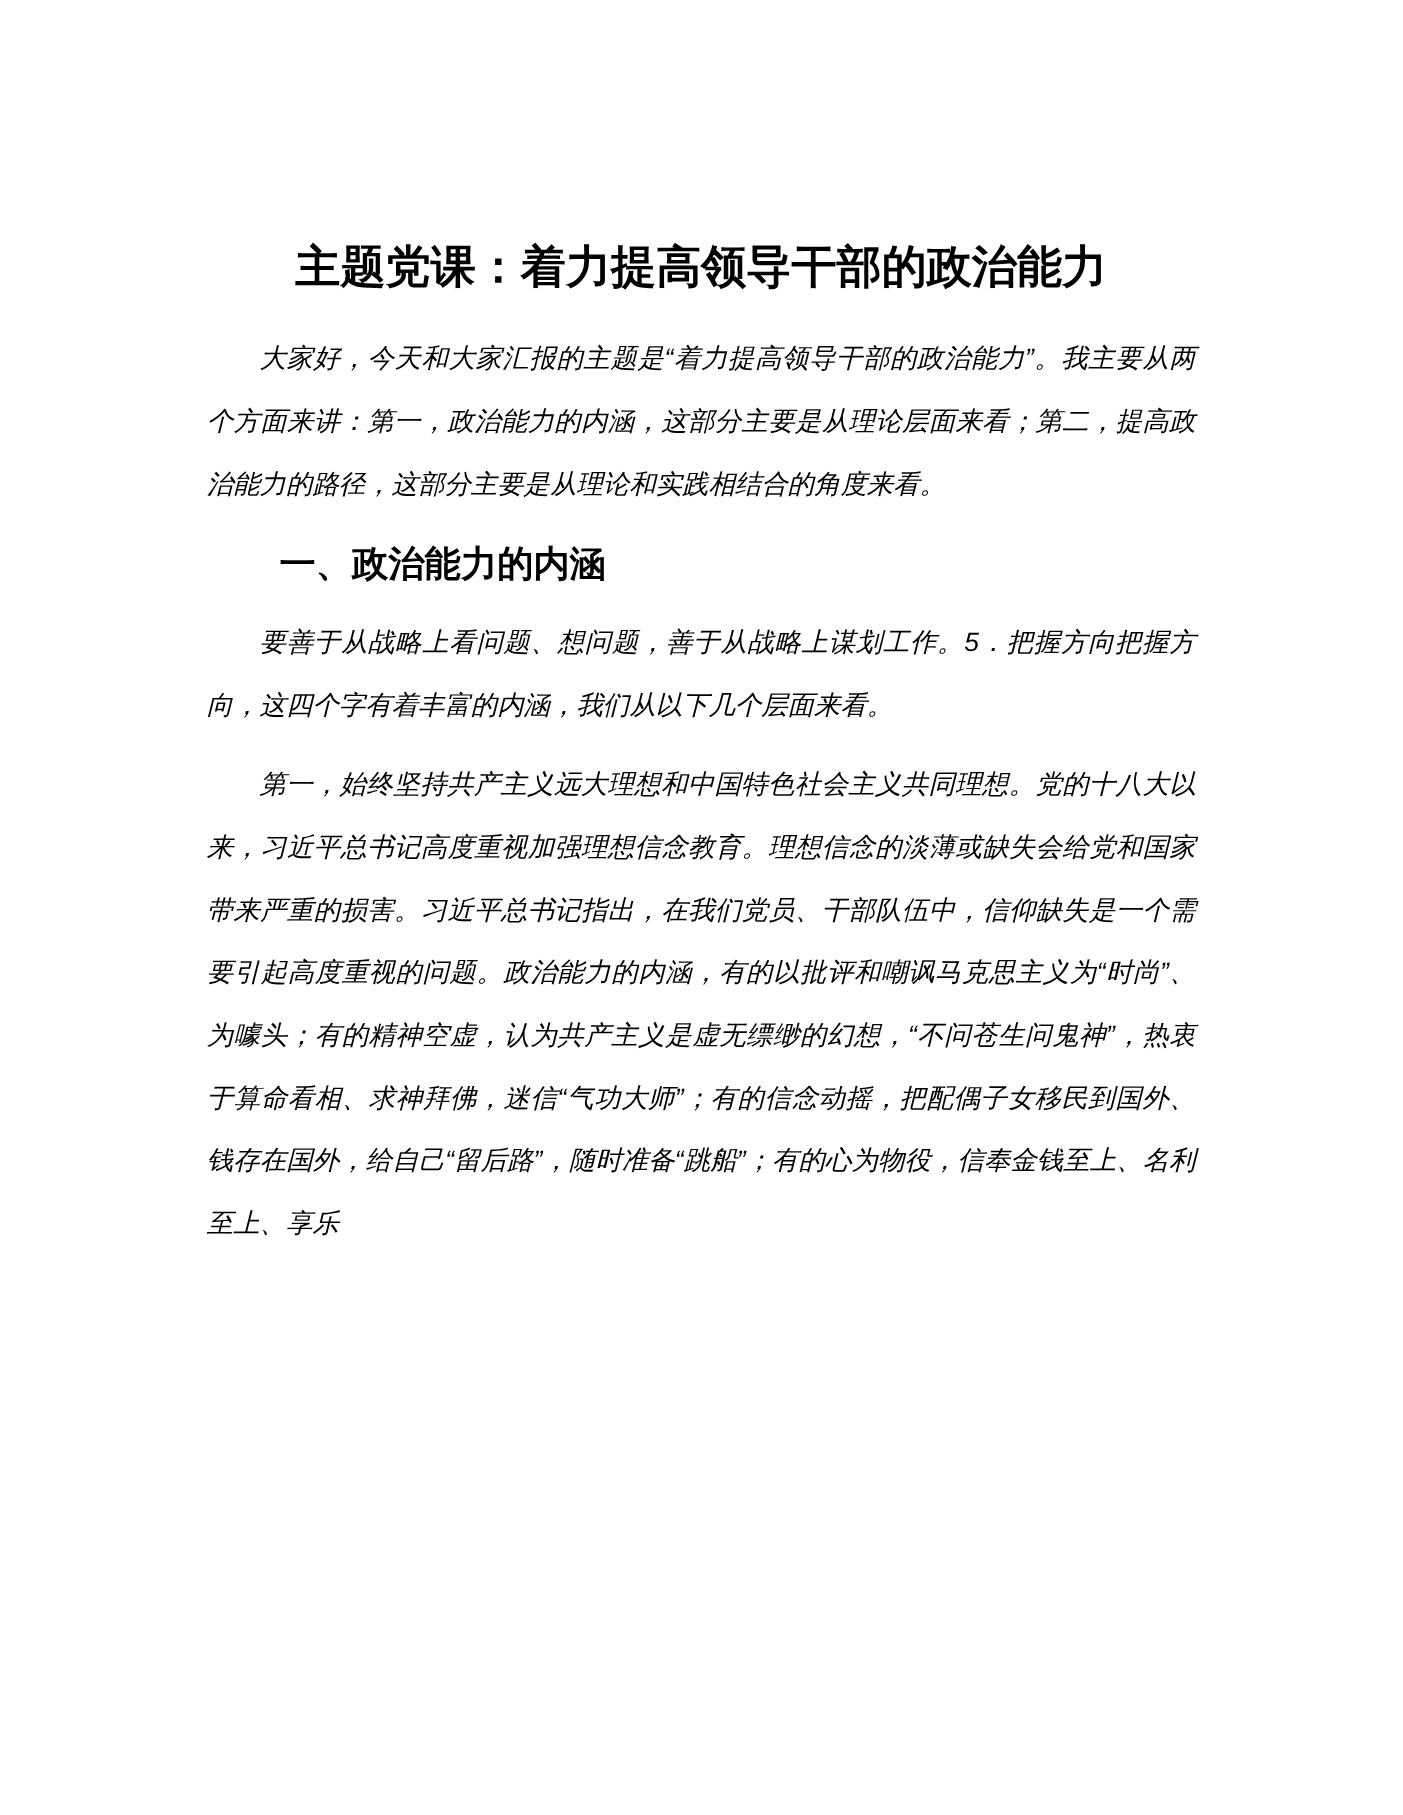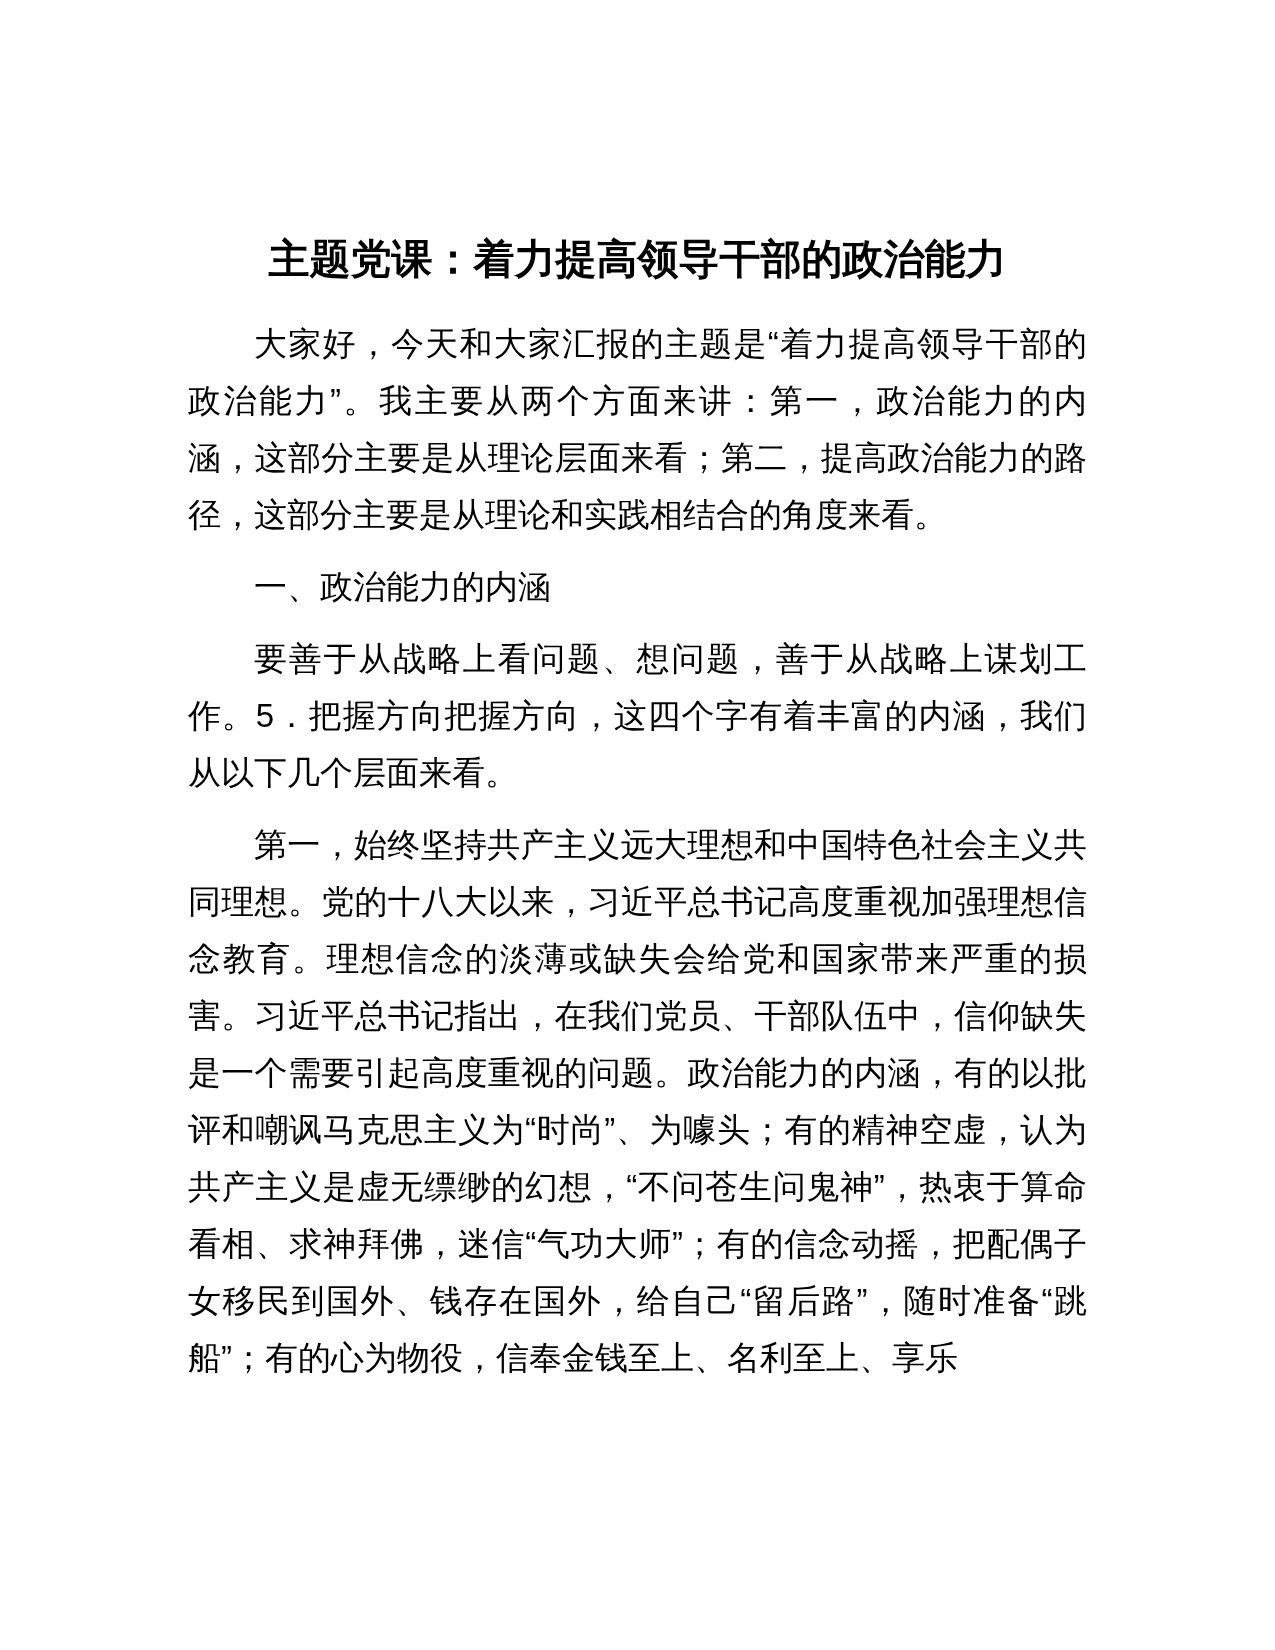--- a/index.html
+++ b/index.html
@@ -13,44 +13,45 @@
     height: 1650px;
     background: #ffffff;
     color: #000000;
     font-family: "Liberation Sans", sans-serif;
     overflow: hidden;
     box-sizing: border-box;
   }
   .content {
     position: absolute;
     left: 188px;
-    top: 229px;
+    top: 212px;
     width: 899px;
   }
   .doc-title {
     font-size: 41px;
     font-weight: bold;
     line-height: 60px;
     text-align: center;
     margin: 0 0 26px 0;
     white-space: nowrap;
   }
   .doc-block {
-    font-size: 33px;
+    font-size: 24px;
     font-weight: normal;
     line-height: 57px;
     text-align: justify;
     text-indent: 2em;
     margin: 0 0 15px 0;
     letter-spacing: 0;
     line-break: strict;
+    font-style: italic;
   }
   .doc-heading {
     font-size: 33px;
-    font-weight: normal;
+    font-weight: bold;
     line-height: 57px;
     text-indent: 2em;
     margin: 0 0 15px 0;
     white-space: nowrap;
   }
 </style>
 </head>
 <body>
 
 <div class="page">

